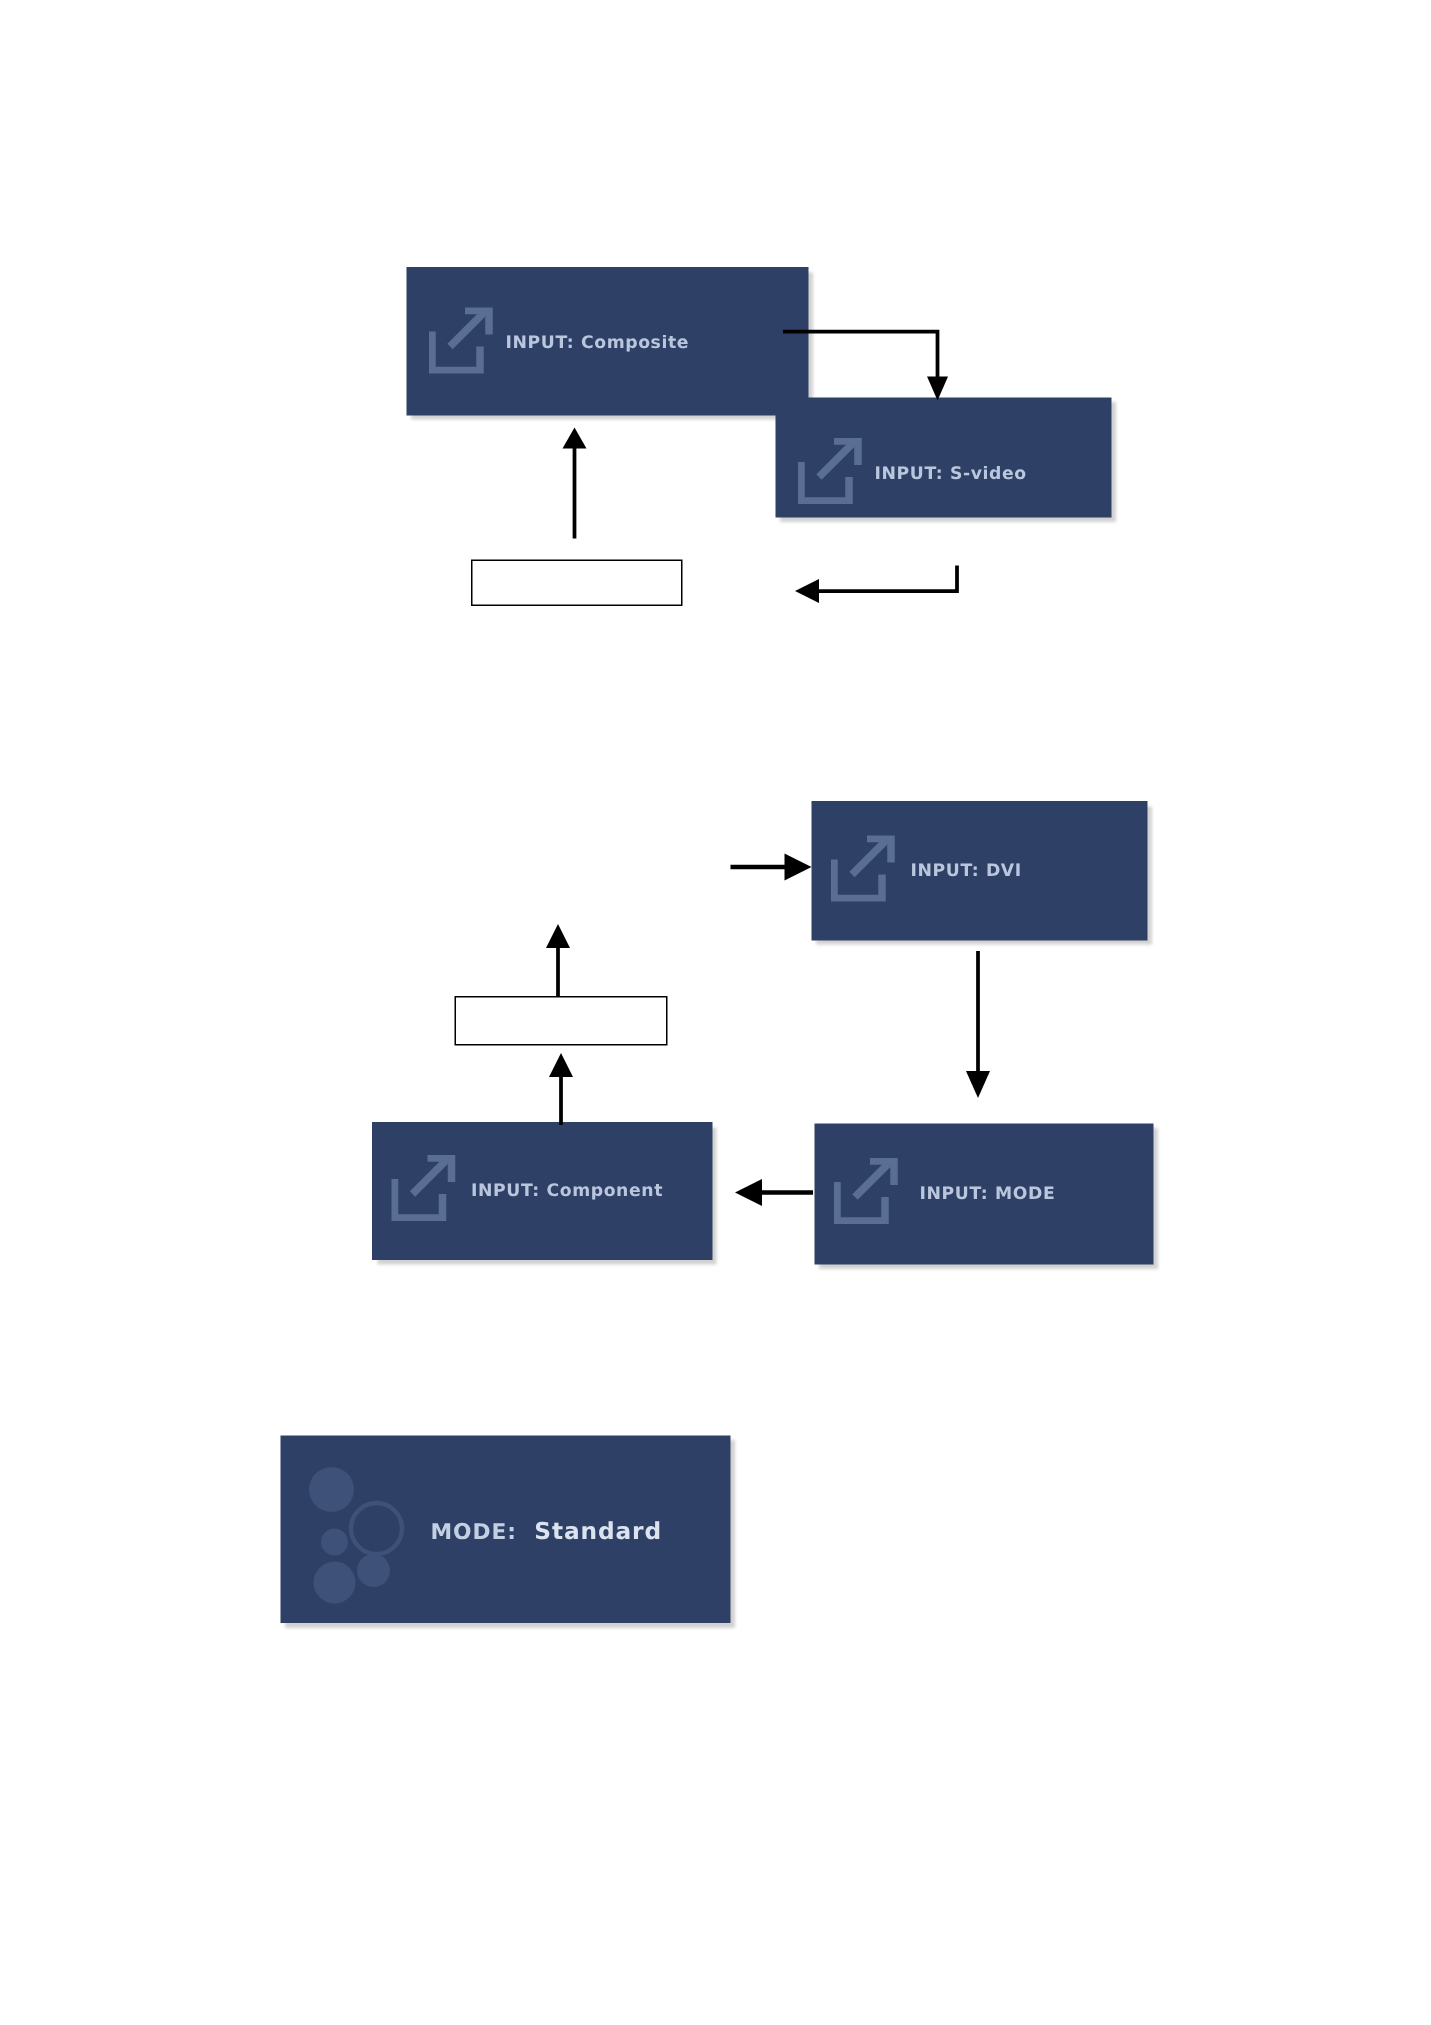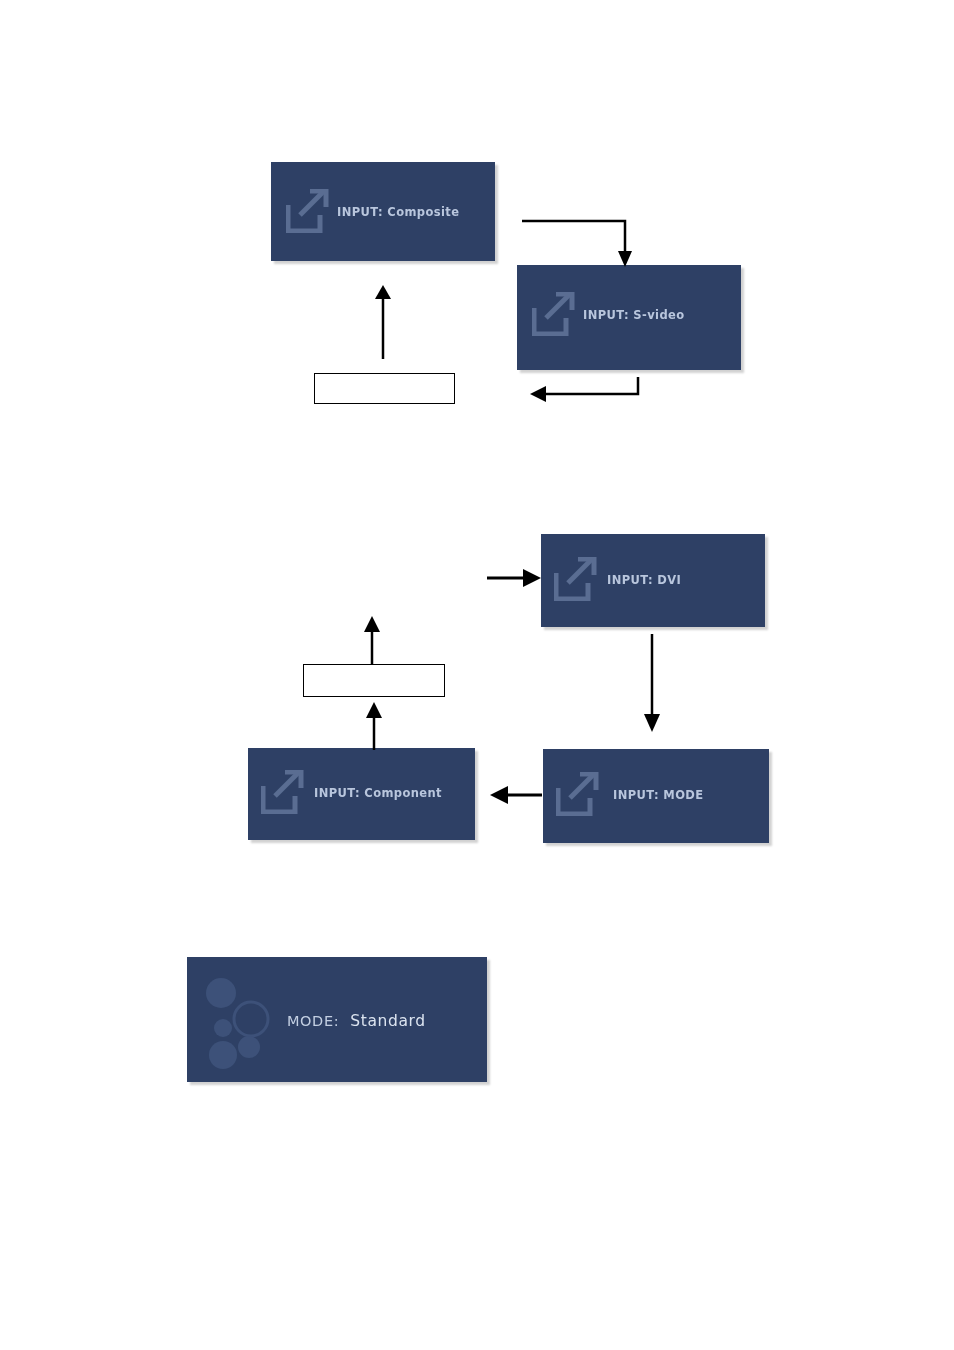--- a/index.html
+++ b/index.html
@@ -31,21 +31,21 @@
     color: #b9c6dd;
     font-size: 11.5px;
     font-weight: bold;
     letter-spacing: 0.4px;
     white-space: nowrap;
   }
   .mode-label {
     position: absolute;
     color: #c3cfe2;
     font-size: 14.5px;
-    font-weight: normal;
+    font-weight: bold;
     letter-spacing: 0.6px;
     white-space: nowrap;
   }
   .mode-label .mode-value {
     color: #dbe3ef;
     font-size: 15.5px;
   }
   .icon-arrow {
     position: absolute;
   }
@@ -62,30 +62,30 @@
   .dots {
     position: absolute;
     overflow: visible;
   }
 </style>
 </head>
 <body>
 
 <div id="stage">
 
-  <div class="osd-box" style="left:271px; top:162px; width:224px; height:99px;">
+  <div class="osd-box" style="left:271px; top:178px; width:268px; height:99px;">
     <svg class="icon-arrow" style="left:15px; top:27px;" width="46" height="44" viewBox="0 0 46 44">
       <path d="M2,16 L2,42 L34,42 L34,26" fill="none" stroke="#5a6d92" stroke-width="5"></path>
       <path d="M14,26 L38,2" fill="none" stroke="#5a6d92" stroke-width="5"></path>
       <path d="M24,2 L40,2 L40,18" fill="none" stroke="#5a6d92" stroke-width="5"></path>
     </svg>
     <span class="osd-label" style="left:66px; top:43px;">INPUT: Composite</span>
   </div>
 
-  <div class="osd-box" style="left:517px; top:265px; width:224px; height:105px;">
+  <div class="osd-box" style="left:517px; top:265px; width:224px; height:80px;">
     <svg class="icon-arrow" style="left:15px; top:27px;" width="46" height="44" viewBox="0 0 46 44">
       <path d="M2,16 L2,42 L34,42 L34,26" fill="none" stroke="#5a6d92" stroke-width="5"></path>
       <path d="M14,26 L38,2" fill="none" stroke="#5a6d92" stroke-width="5"></path>
       <path d="M24,2 L40,2 L40,18" fill="none" stroke="#5a6d92" stroke-width="5"></path>
     </svg>
     <span class="osd-label" style="left:66px; top:43px;">INPUT: S-video</span>
   </div>
 
   <div class="white-box" style="left:314px; top:373px; width:141px; height:31px;"></div>
 

